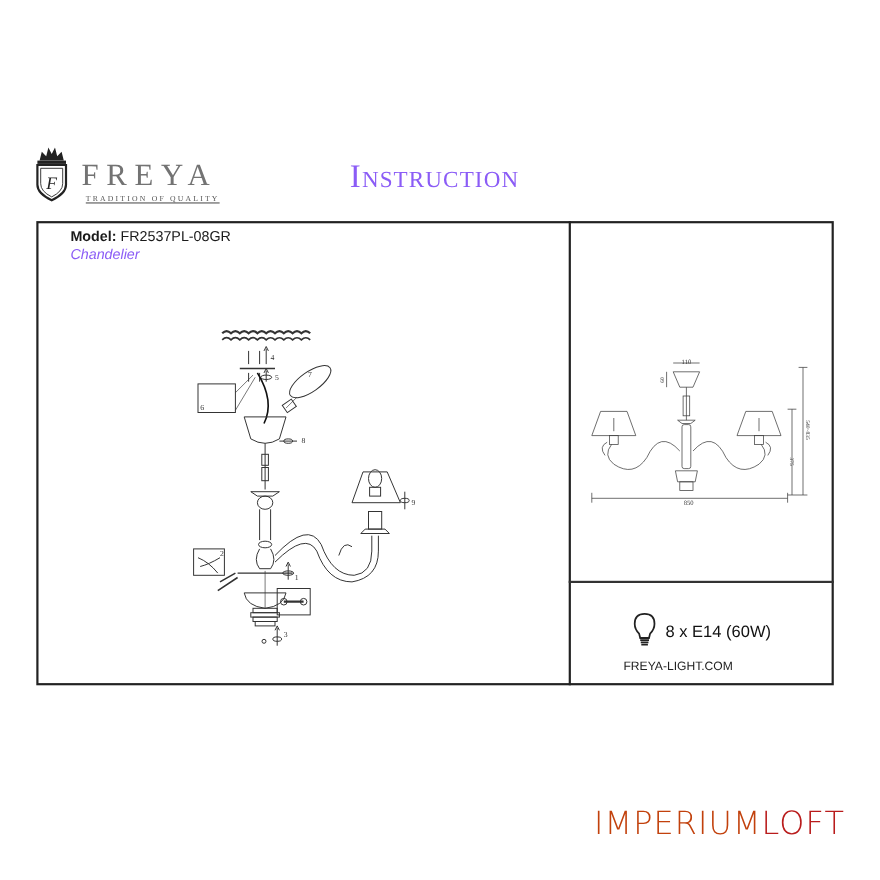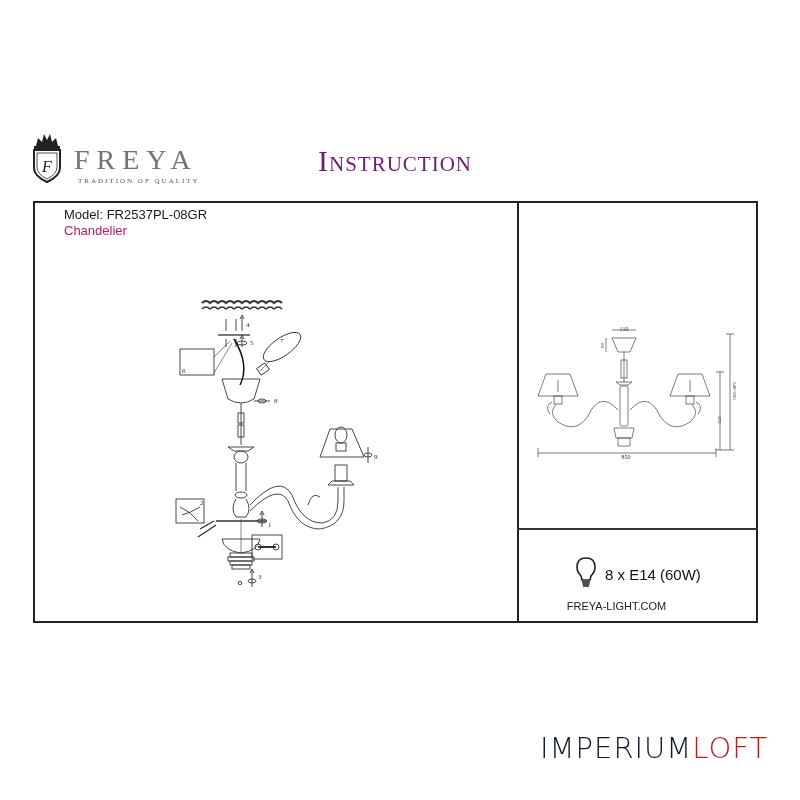--- a/index.html
+++ b/index.html
@@ -10,49 +10,49 @@
   .abs { position: absolute; }
 
   
   .logo-mark { left: 30px; top: 130px; width: 34px; height: 54px; }
   .brand-name {
     left: 74px; top: 146px; font-family: "Liberation Serif", serif;
     font-size: 28px; letter-spacing: 7px; color: #737373; line-height: 1;
   }
   .brand-tagline {
     left: 78px; top: 178px; font-family: "Liberation Serif", serif;
-    font-size: 7px; letter-spacing: 2px; color: #555; line-height: 1; text-transform: uppercase;
+    font-size: 7px; letter-spacing: 2px; color: #555; line-height: 1; text-transform: uppercase; text-decoration: underline;
   }
   .doc-title {
     left: 318px; top: 146px; font-family: "Liberation Serif", serif;
-    font-size: 30px; letter-spacing: 1px; color: #701a75; line-height: 1; font-variant: small-caps;
+    font-size: 30px; letter-spacing: 1px; color: #8b5cf6; line-height: 1; font-variant: small-caps;
   }
 
   
   .frame { left: 33px; top: 201px; width: 725px; height: 422px; border: 2px solid #222; box-sizing: border-box; }
   .vdiv { left: 517px; top: 201px; width: 2px; height: 422px; background: #222; }
   .hdiv { left: 517px; top: 528px; width: 241px; height: 2px; background: #333; }
 
   .model-line { left: 64px; top: 207px; font-size: 13px; line-height: 16px; }
-  .model-label { font-weight: normal; margin-top: 46px; }
-  .product-type { left: 64px; top: 223px; font-size: 13px; line-height: 16px; color: #be185d; }
+  .model-label { font-weight: bold; margin-top: 46px; }
+  .product-type { left: 64px; top: 223px; font-size: 13px; line-height: 16px; color: #8b5cf6; font-style: italic; }
 
   .assembly { left: 170px; top: 295px; width: 230px; height: 300px; }
   .dimension { left: 530px; top: 310px; width: 220px; height: 150px; }
 
   .spec-row { left: 575px; top: 556px; display: flex; align-items: center; gap: 8px; justify-content: flex-end; }
   .bulb-icon { width: 22px; height: 32px; }
   .spec-text { font-size: 15px; color: #111; }
   .website { left: 496px; top: 600px; width: 241px; text-align: center; font-size: 11px; color: #222; }
 
   .watermark {
     left: 540px; top: 734px; font-size: 29px; letter-spacing: 1px; line-height: 1;
     font-family: "DejaVu Sans", sans-serif; font-weight: 300;
   }
-  .wm-a { color: #0f172a; text-align: center; }
+  .wm-a { color: #c2410c; text-align: center; }
   .wm-b { color: #b91c1c; }
   svg text { font-family: "Liberation Serif", serif; }
 </style>
 </head>
 <body>
 
 <div class="abs logo-mark">
   <svg width="34" height="54" viewBox="0 0 34 54">
 
     <path d="M6 16 L8 8 L12 12 L14 4 L17 10 L20 4 L22 12 L26 8 L28 16 Z" fill="#222"></path>

